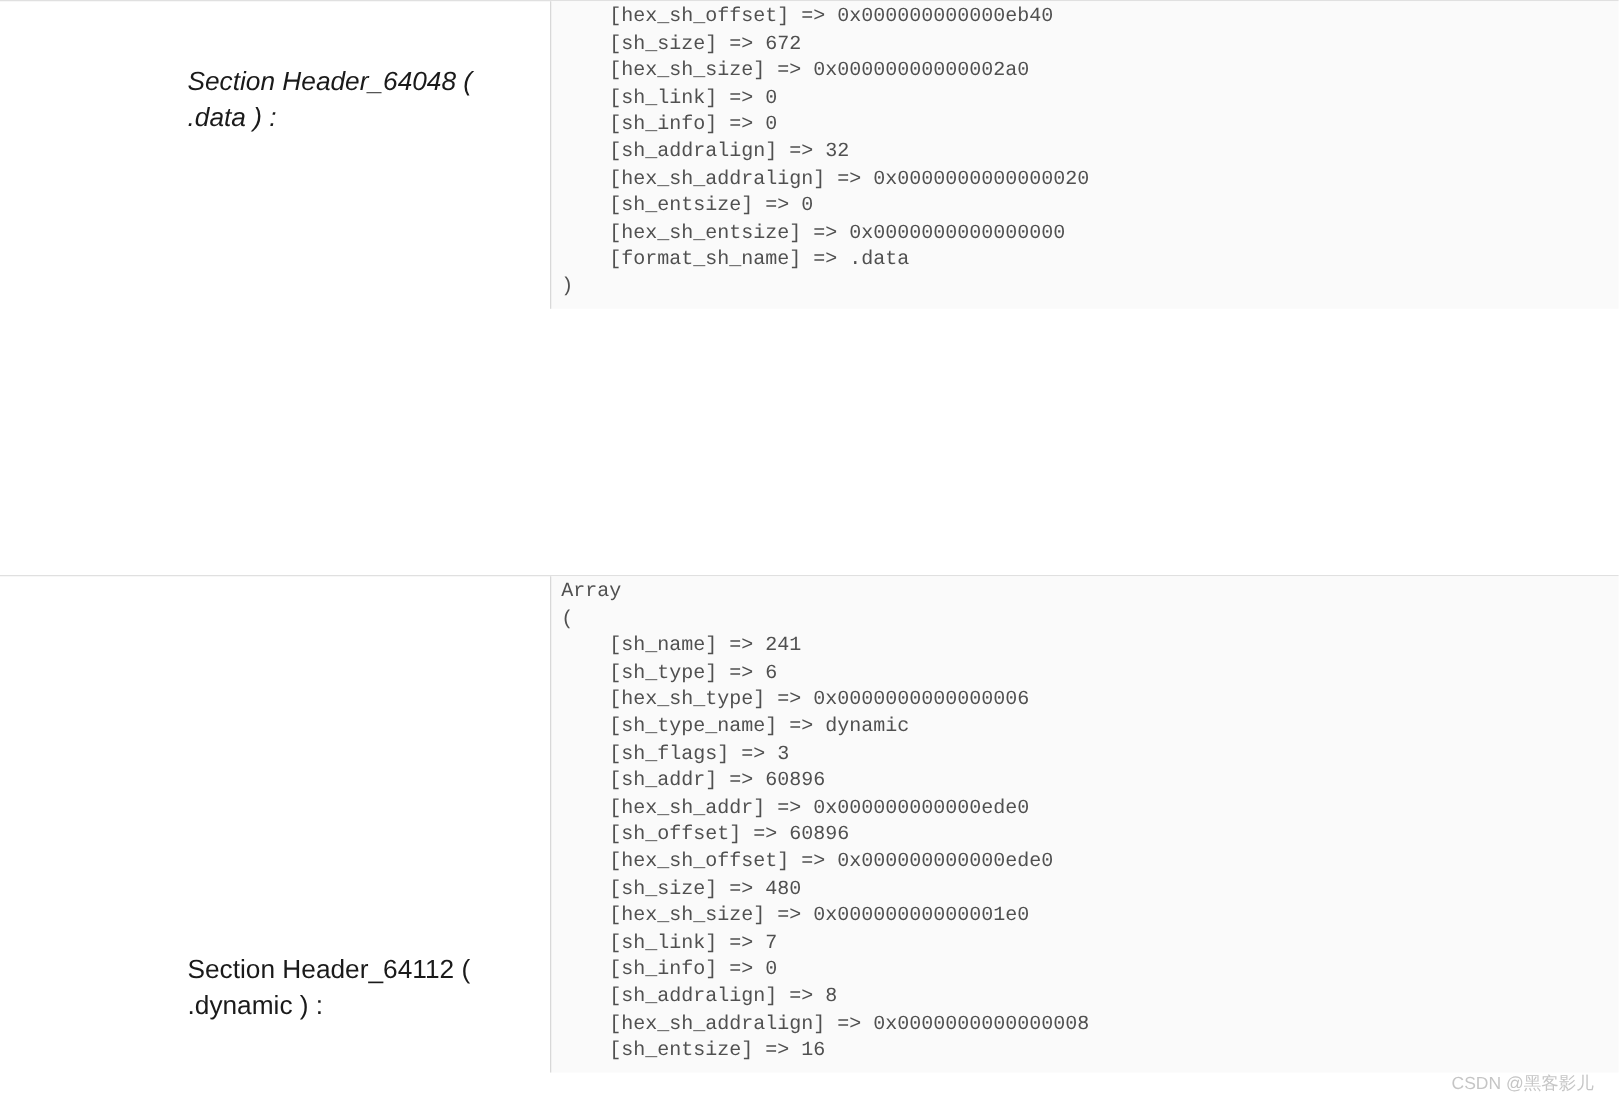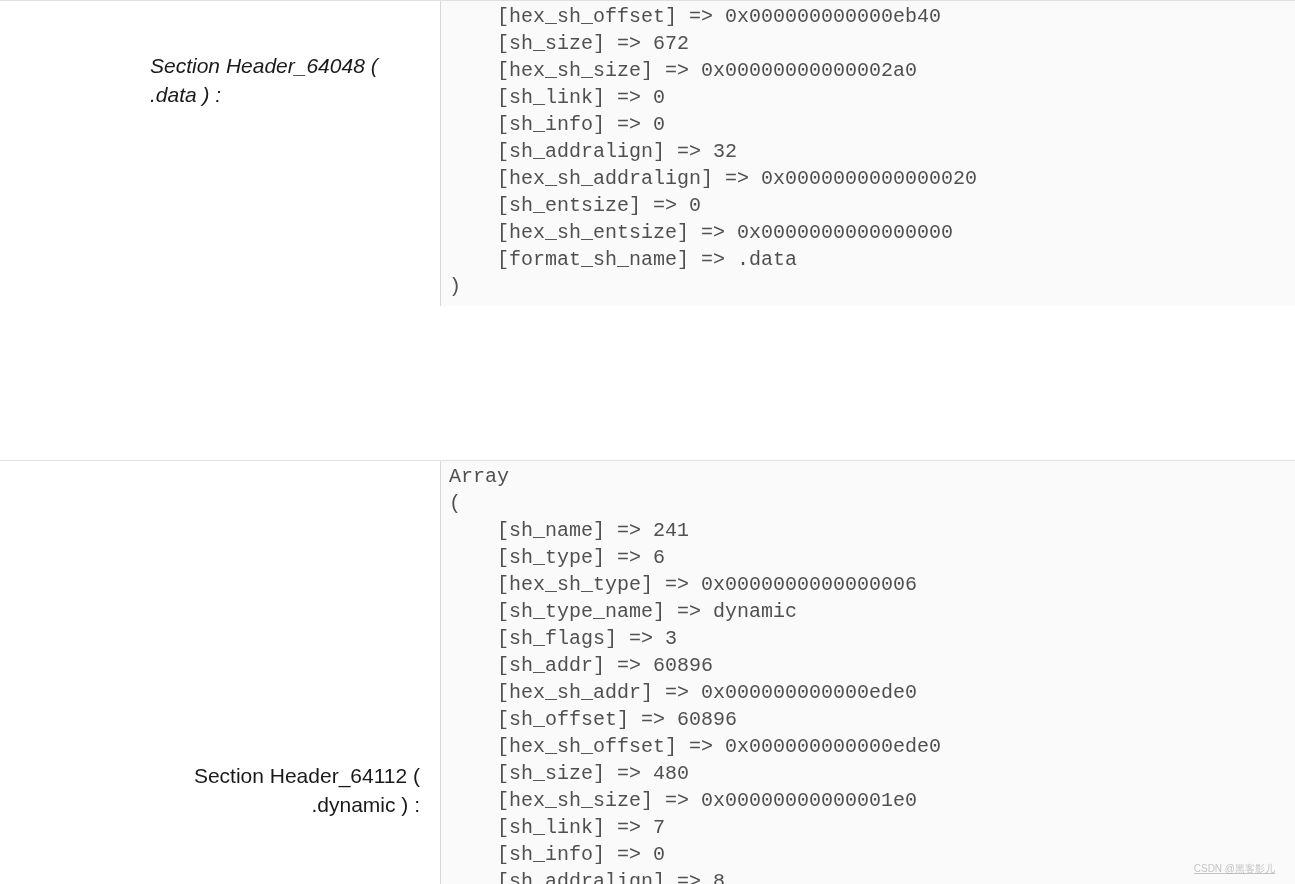--- a/index.html
+++ b/index.html
@@ -31,48 +31,46 @@
       flex-shrink: 0;
     }
     .section-content {
       flex: 1;
       border-left: 1px solid #d8d8d8;
       background: #fafafa;
       padding: 2px 8px 6px 8px;
     }
     .code-block {
       font-family: "SimSun", "Courier New", monospace;
-      font-size: 20px;
+      font-size: 16px;
       line-height: 1.35;
       color: #505050;
       white-space: pre;
     }
     .row1 {
       min-height: 410px;
     }
     .row1 .section-label {
       padding-top: 50px;
       font-style: italic;
     }
     .row2 .section-label {
       padding-top: 300px;
-      text-align: right;
     }
     .spacer {
       height: 50px;
       background: #ffffff;
     }
     .watermark {
       position: absolute;
       bottom: 8px;
       right: 20px;
-      font-size: 10px;
+      font-size: 14px;
       color: rgba(150,150,150,0.55);
       font-family: "Segoe UI", sans-serif;
-      text-decoration: underline;
     }
   </style>
 </head>
 <body>
 
 <div class="section-row row1">
   <div class="section-label">Section Header_64048 ( .data ) :</div>
   <div class="section-content">
     <pre class="code-block">    [hex_sh_offset] =&gt; 0x000000000000eb40
     [sh_size] =&gt; 672

